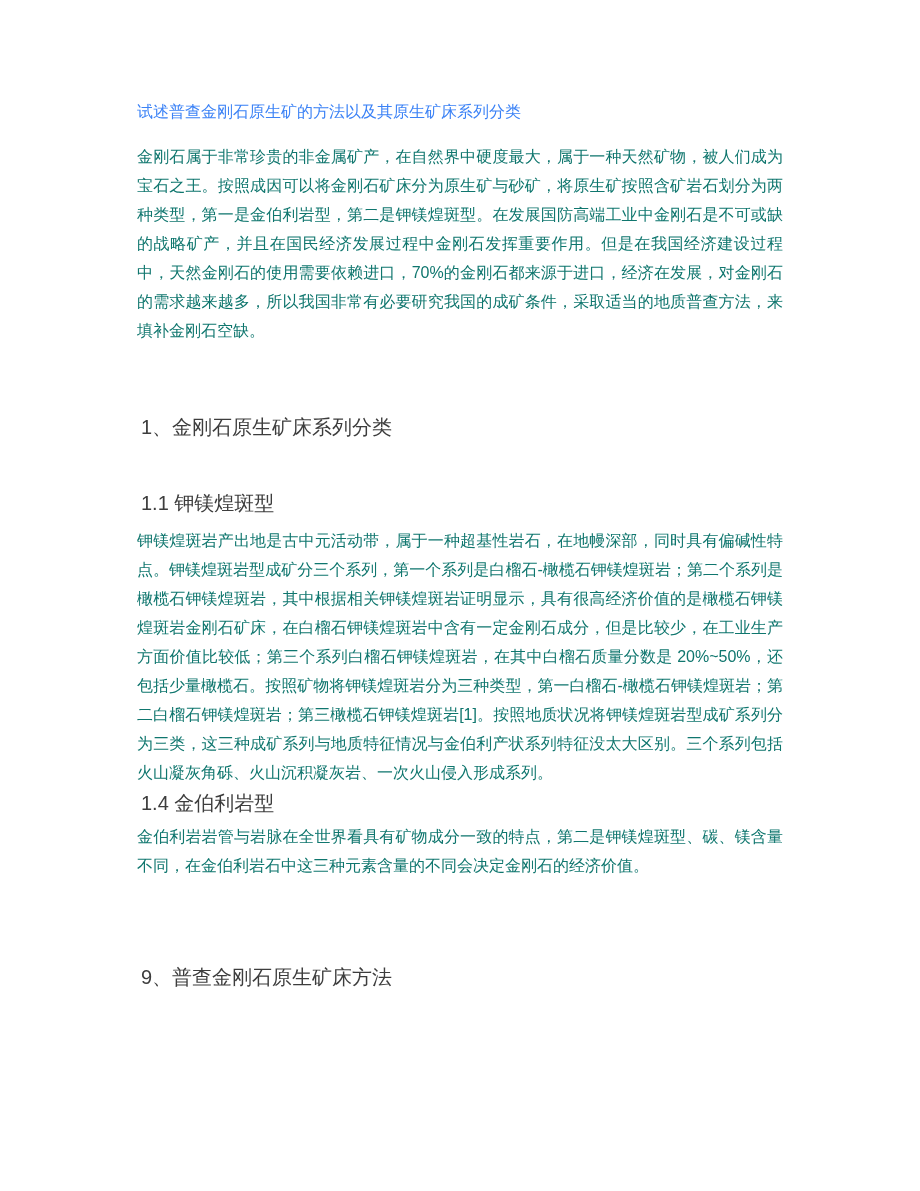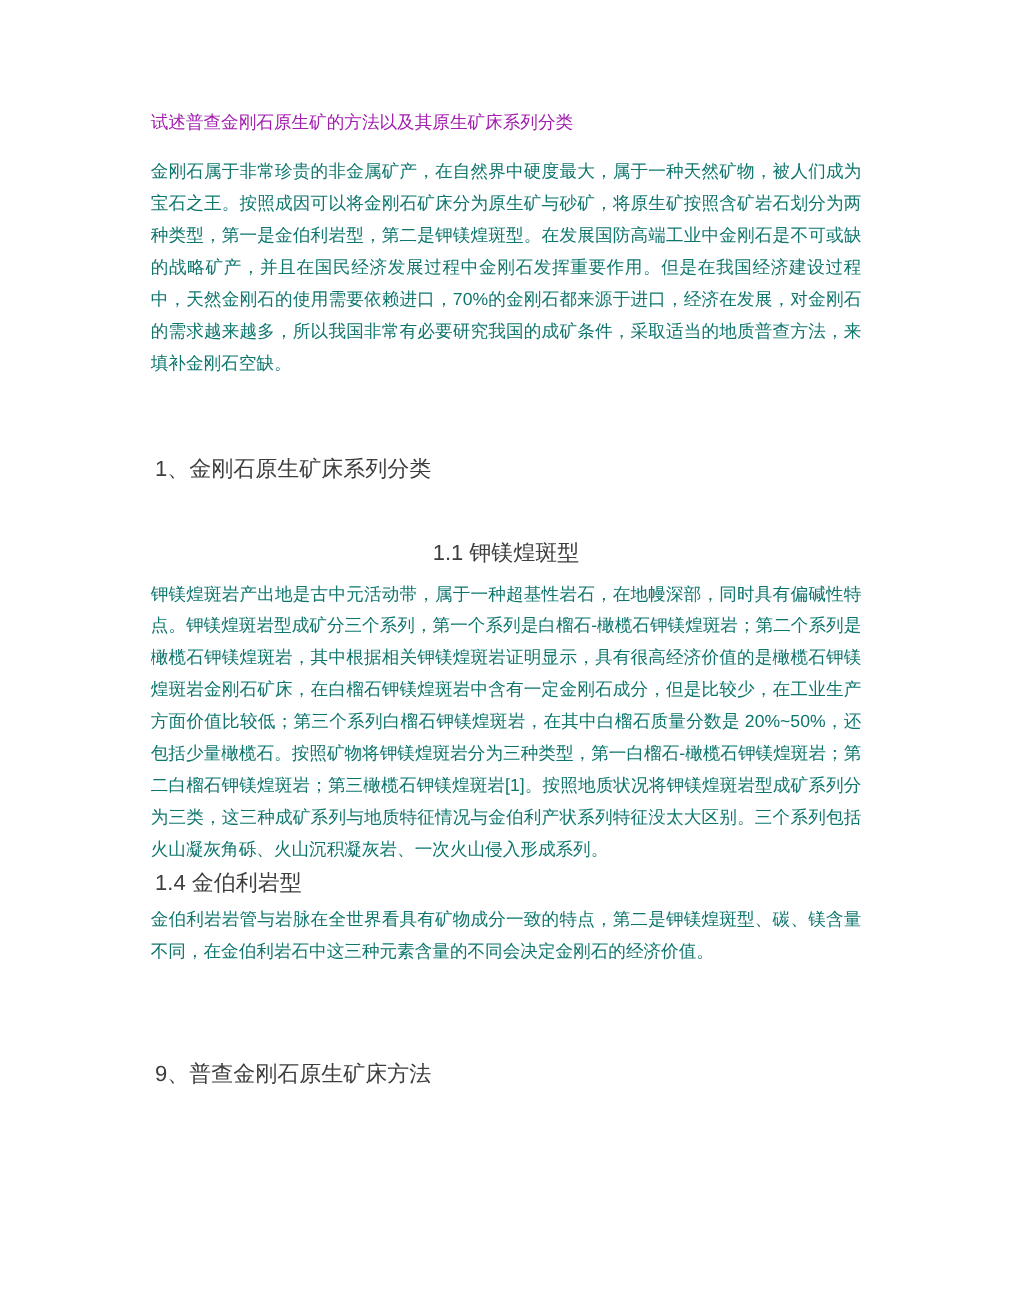--- a/index.html
+++ b/index.html
@@ -16,42 +16,42 @@
     height: 1191px;
     background: #ffffff;
     box-sizing: border-box;
     padding: 97px 137px 0 137px;
     overflow: hidden;
   }
   .doc-title {
     font-size: 16px;
     line-height: 29px;
     font-weight: 400;
-    color: #a21caf;
+    color: #3b82f6;
     margin: 0 0 16px 0;
   }
   .para {
     font-size: 16px;
     line-height: 29px;
     font-weight: 400;
     color: #0f766e;
     margin: 0;
     text-align: justify;
     text-justify: inter-ideograph;
     word-break: break-all;
   }
   .section-heading, .sub-heading {
     font-size: 20px;
     line-height: 29px;
     font-weight: 400;
     color: #3d3d3d;
     margin: 4px;
   }
   .sec1 { margin-top: 68px; }
-  .sub11 { margin-top: 47px; text-align: center; }
+  .sub11 { margin-top: 47px; }
   .p11  { margin-top: 8px; }
   .sub12 { margin-top: 2px; }
   .p12  { margin-top: 4px; }
   .sec2 { margin-top: 83px; }
 </style>
 </head>
 <body>
 
 <div class="page">
   <h1 class="doc-title">试述普查金刚石原生矿的方法以及其原生矿床系列分类</h1>

